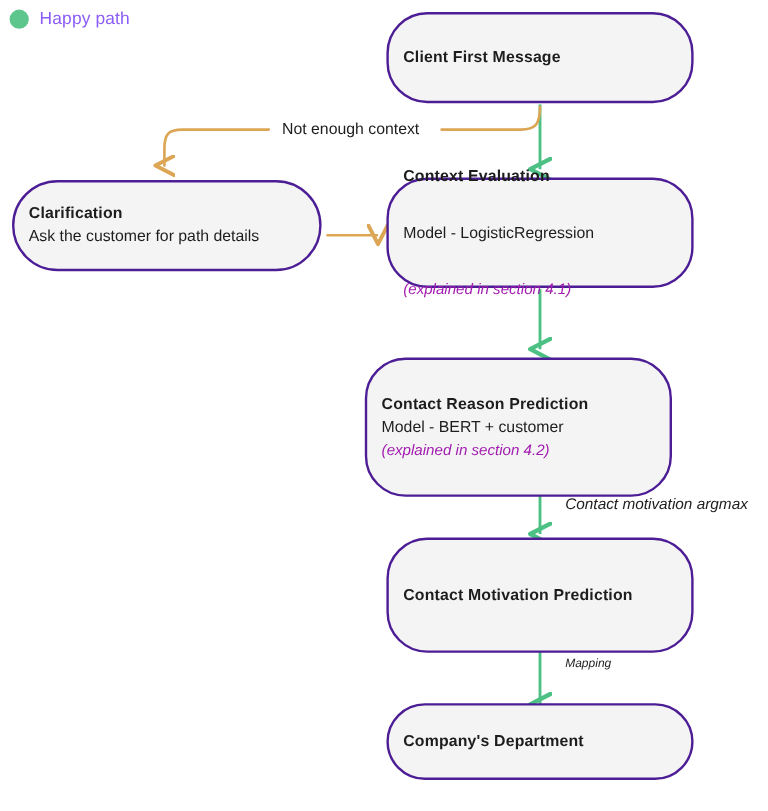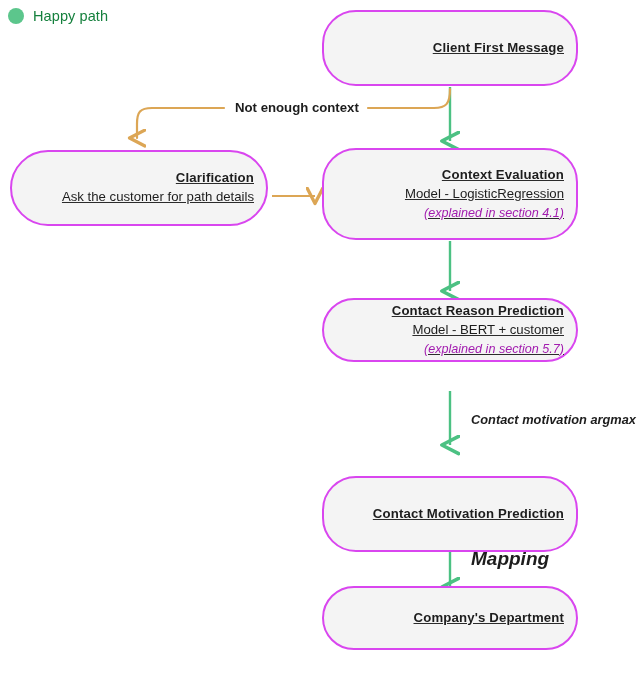--- a/index.html
+++ b/index.html
@@ -30,39 +30,38 @@
   }
   .legend-dot {
     width: 16px;
     height: 16px;
     border-radius: 50%;
     flex: 0 0 auto;
   }
   .legend-label {
     margin-left: 9px;
     font-size: 14.5px;
-    color: #15803d;
+    color: #8b5cf6;
     letter-spacing: .1px;
     white-space: nowrap;
   }
 
   
   .node {
     position: absolute;
     box-sizing: border-box;
     background: #f4f4f4;
-    border: 2px solid #d946ef;
+    border: 2px solid #4c1d95;
     border-radius: 34px;
     display: flex;
     flex-direction: column;
-    align-items: flex-end;
+    align-items: flex-start;
     justify-content: center;
     text-align: center;
     padding: 4px 12px;
-    text-decoration: underline;
   }
   .node .line-title {
     font-size: 13.2px;
     font-weight: bold;
     color: #1d1d1d;
     letter-spacing: .15px;
     line-height: 1.42;
     white-space: nowrap;
   }
   .node .line-sub {
@@ -75,60 +74,59 @@
   .node .line-note {
     font-size: 12.6px;
     font-style: italic;
     color: #a21caf;
     line-height: 1.45;
     white-space: nowrap;
   }
 
   #node-client        { left: 322px; top: 10px;  width: 256px; height: 76px; }
   #node-clarification { left: 10px;  top: 150px; width: 258px; height: 76px; border-radius: 40px;}
-  #node-context       { left: 322px; top: 148px; width: 256px; height: 92px; }
-  #node-reason        { left: 322px; top: 298px; width: 256px; height: 64px; }
-  #node-motivation    { left: 322px; top: 476px; width: 256px; height: 76px; }
+  #node-context       { left: 322px; top: 148px; width: 256px; height: 92px; gap: 28px; }
+  #node-reason        { left: 304px; top: 298px; width: 256px; height: 116px; }
+  #node-motivation    { left: 322px; top: 448px; width: 256px; height: 96px; }
   #node-department    { left: 322px; top: 586px; width: 256px; height: 64px; }
 
   
   #edges {
     position: absolute;
     left: 0; top: 0;
     width: 640px;
     height: 676px;
     pointer-events: none;
   }
 
   
   .edge-label {
     position: absolute;
     font-size: 13px;
     color: #1d1d1d;
     white-space: nowrap;
-    font-weight: bold;
   }
   #label-not-enough {
     left: 231px;
     top: 100px;
     font-size: 13.2px;
     background: #ffffff;
     padding: 0 4px;
   }
   #label-argmax {
     left: 471px;
     top: 412px;
     font-style: italic;
     font-size: 12.8px;
   }
   #label-mapping {
     left: 471px;
     top: 548px;
     font-style: italic;
-    font-size: 19px;
+    font-size: 10px;
   }
 </style>
 </head>
 <body>
 
 <div id="legend">
   <div class="legend-row">
     <span class="legend-dot" style="background:#5cc68c"></span>
     <span class="legend-label">Happy path</span>
   </div>
@@ -169,21 +167,21 @@
 
 <div class="node" id="node-context">
   <div class="line-title">Context Evaluation</div>
   <div class="line-sub">Model - LogisticRegression</div>
   <div class="line-note">(explained in section 4.1)</div>
 </div>
 
 <div class="node" id="node-reason">
   <div class="line-title">Contact Reason Prediction</div>
   <div class="line-sub">Model - BERT + customer</div>
-  <div class="line-note">(explained in section 5.7)</div>
+  <div class="line-note">(explained in section 4.2)</div>
 </div>
 
 <div class="node" id="node-motivation">
   <div class="line-title">Contact Motivation Prediction</div>
 </div>
 
 <div class="node" id="node-department">
   <div class="line-title">Company's Department</div>
 </div>
 

